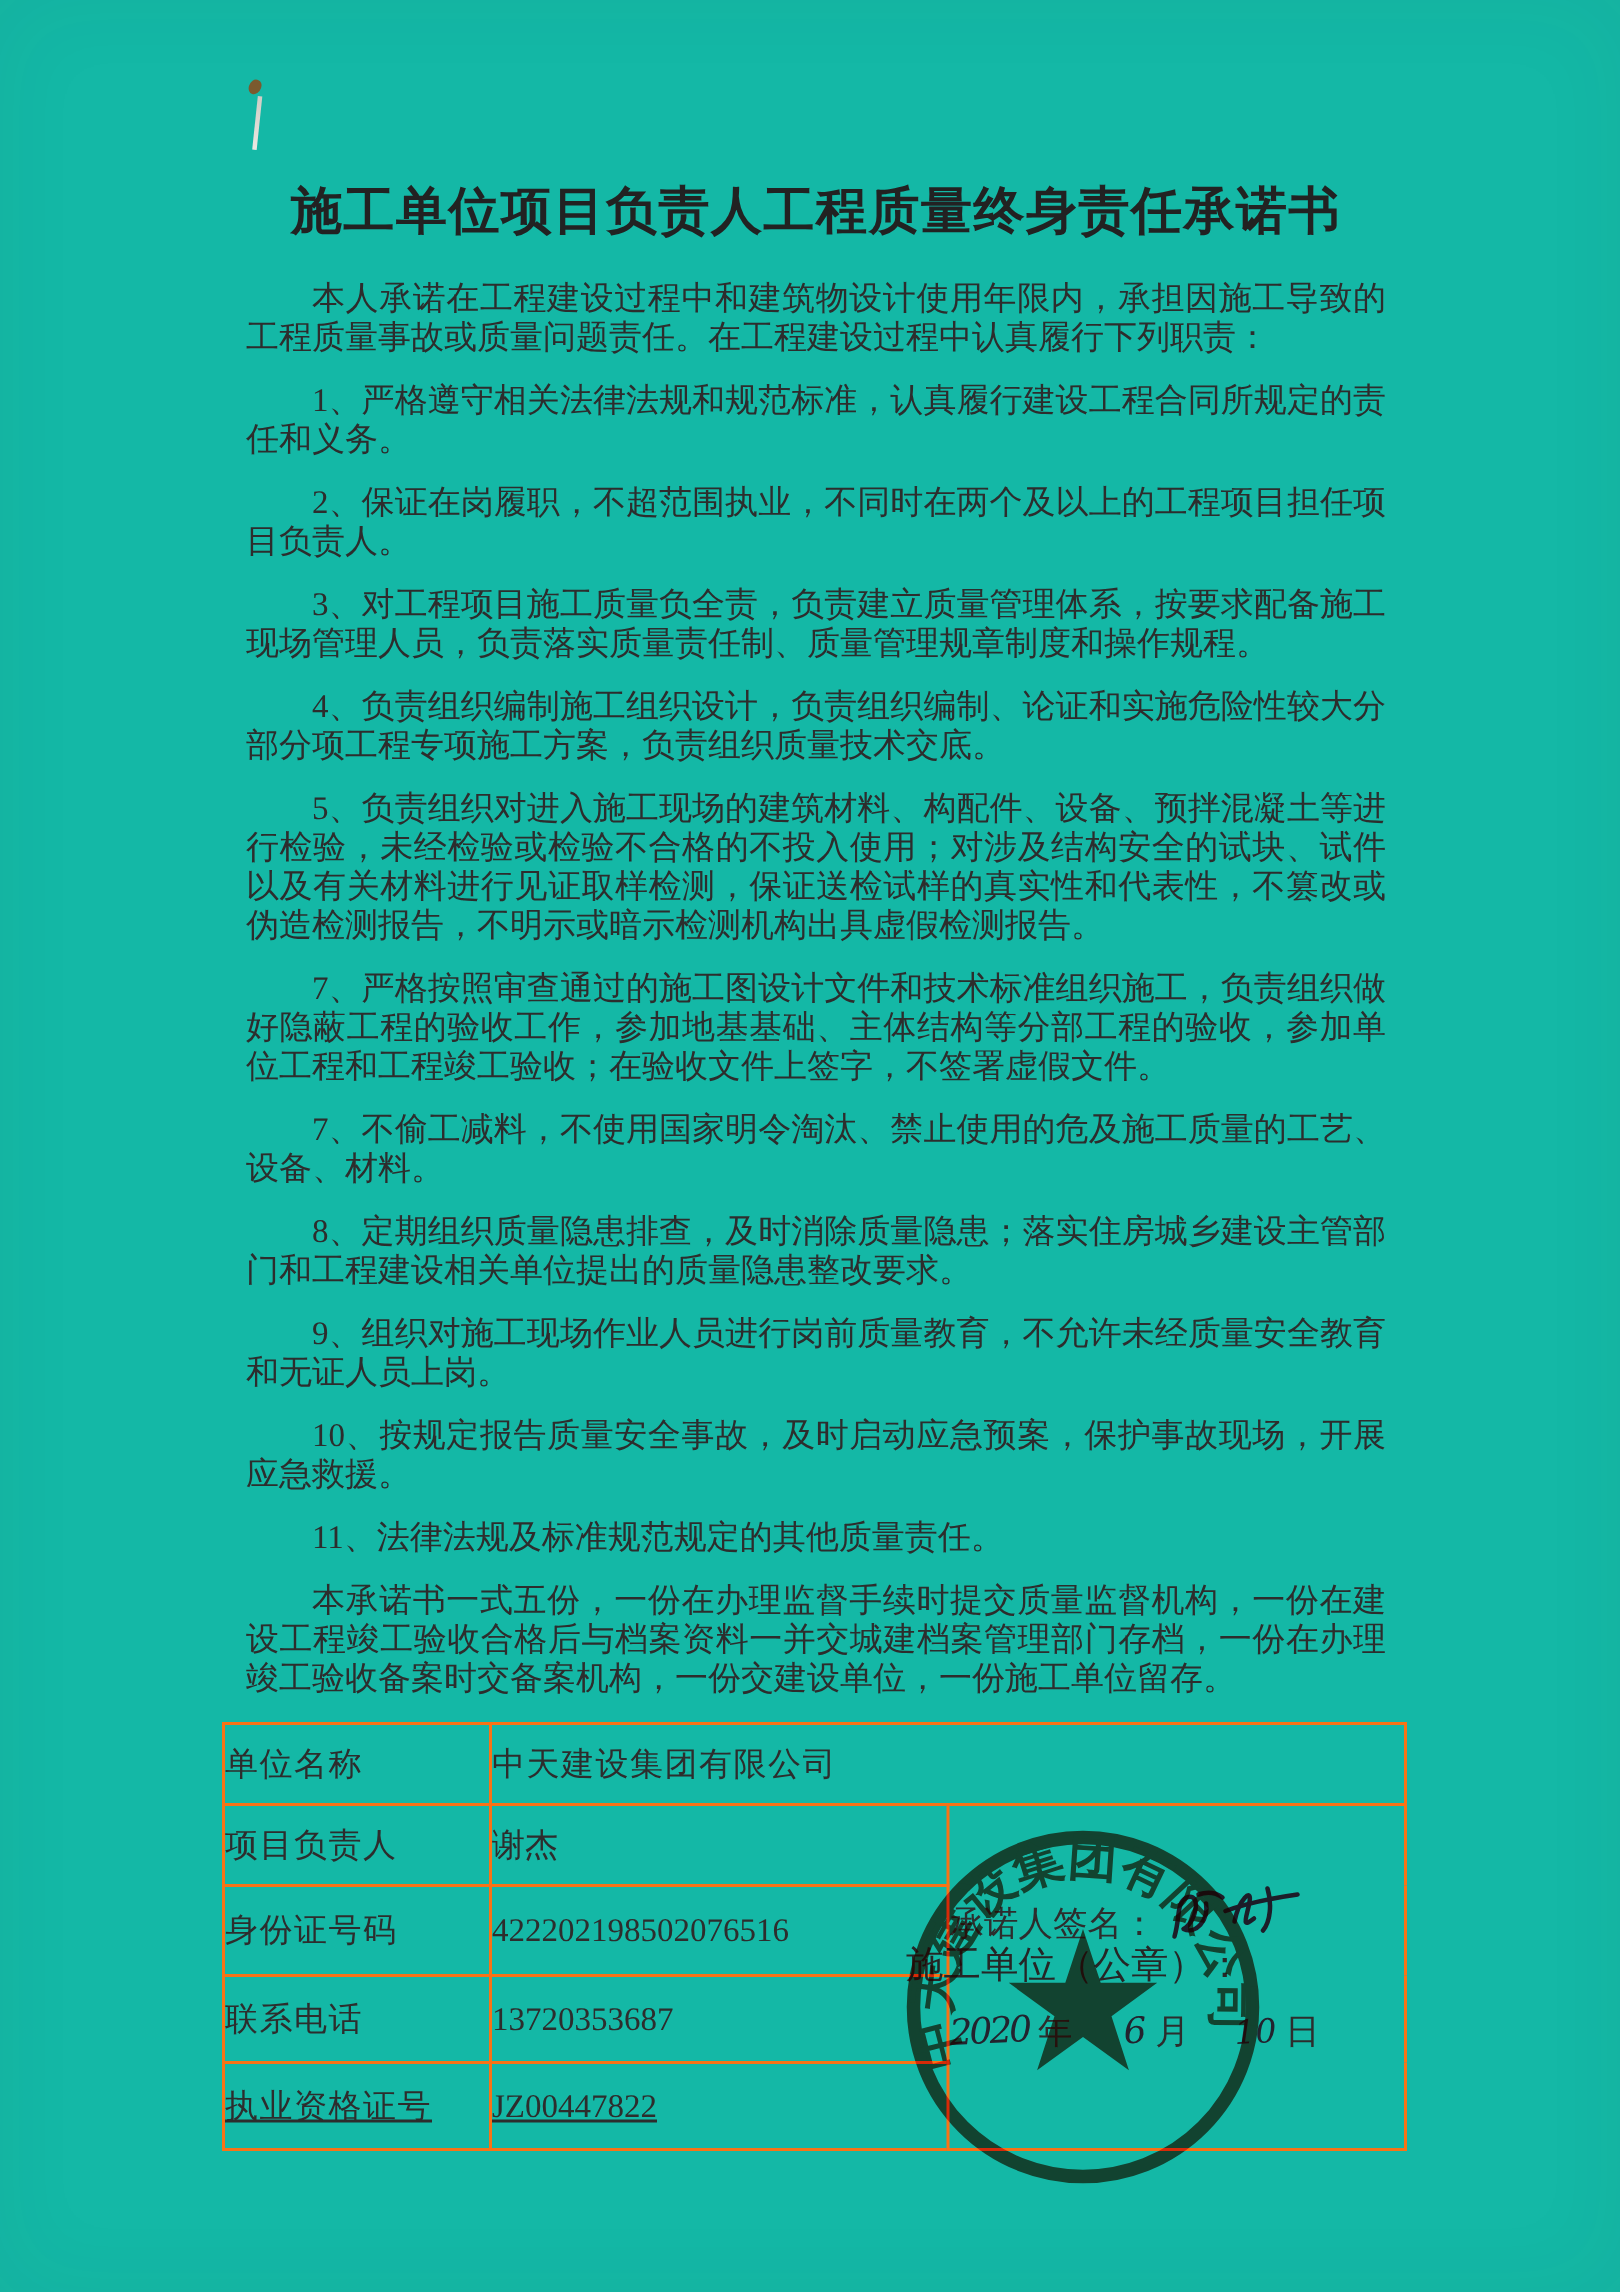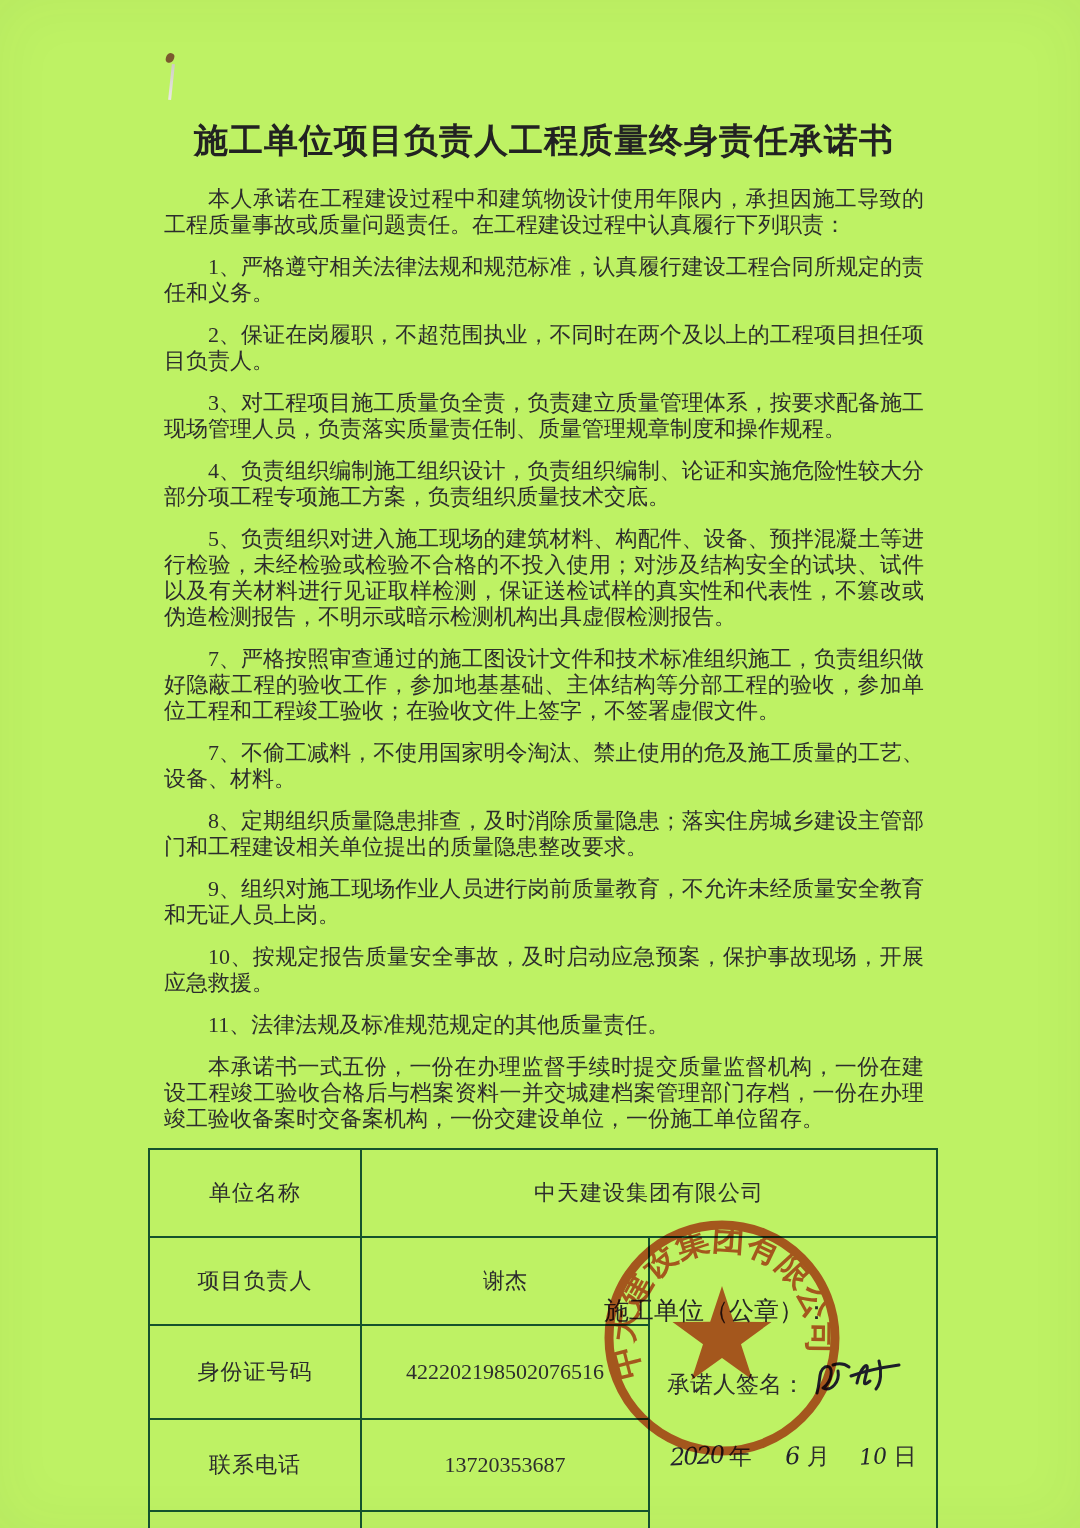--- a/index.html
+++ b/index.html
@@ -1,20 +1,20 @@
 <!DOCTYPE html>
 <html><head>
 <meta charset="utf-8">
 <style>
   html,body { margin:0; padding:0; background:#e8e8e6; }
   .page {
     position:relative;
     width:1080px; height:1528px;
     margin:0 auto;
-    background:#bef264;
+    background:#14b8a6;
     box-shadow: inset 0 0 60px rgba(60,55,40,0.05);
     overflow:hidden;
     font-family:"Liberation Serif","DejaVu Serif",serif;
     color:#2d2d2d;
   }
   .content {
     position:absolute; left:148px; top:118px; width:792px;
   }
   .title {
     margin:0 0 22px 0;
@@ -44,25 +44,24 @@
     text-align:justify;
     word-break:break-all;
   }
   table.info {
     margin-top:6px;
     border-collapse:collapse;
     table-layout:fixed;
     width:790px;
   }
   table.info td {
-    border:2px solid #14532d;
-    text-align:center;
+    border:2px solid #f97316;
     vertical-align:middle;
     font-size:22px;
-    padding:17px;
+    padding:0;
   }
   td.lbl { width:176px; letter-spacing:1px; }
   td.val { width:298px; font-size:27px; }
   td.val-name { font-size:24px; }
   td.company { font-size:24px; letter-spacing:1px; }
   tr.r1 td { height:52px; }
   tr.r2 td { height:52px; }
   tr.r3 td { height:58px; }
   tr.r4 td { height:56px;border-radius:22px; }
   tr.r5 td { height:56px;text-decoration:underline; }

